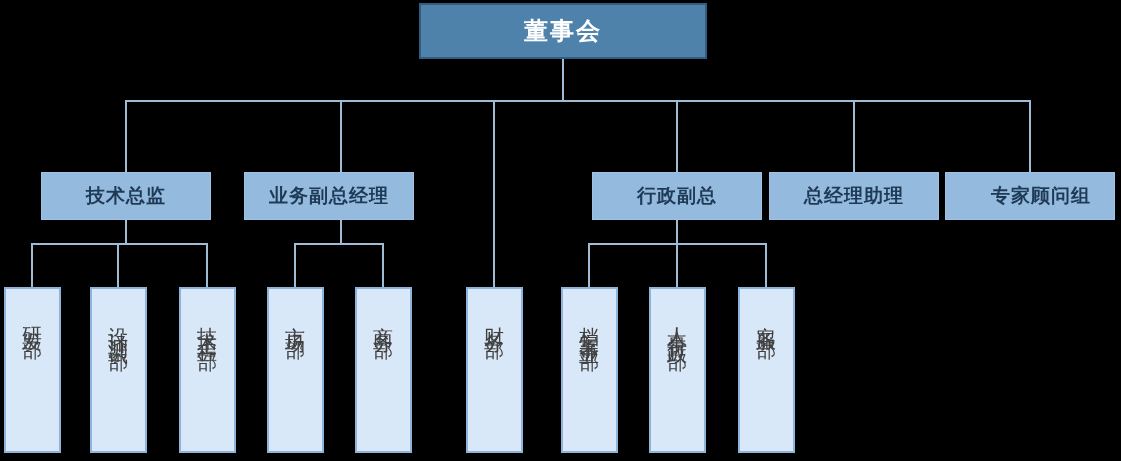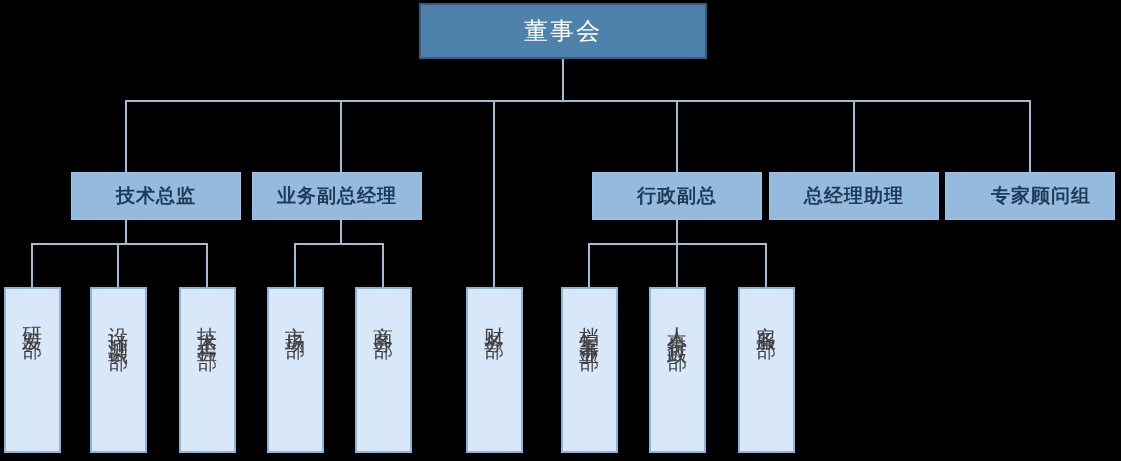--- a/index.html
+++ b/index.html
@@ -35,21 +35,21 @@
     justify-content: center;
     text-align: center;
   }
   .root-node {
     left: 419px; top: 3px;
     width: 288px; height: 56px;
     background: #4e82ab;
     border: 2px solid #315d83;
     color: #ffffff;
     font-size: 24px;
-    font-weight: normal;
+    font-weight: bold;
     letter-spacing: 2px;
   }
   .l2-node {
     top: 172px;
     width: 170px; height: 48px;
     background: #94bade;
     border: 1px solid #9fc2e4;
     color: #1f3a56;
     font-size: 19px;
     font-weight: bold;
@@ -102,24 +102,24 @@
   <div class="line-v" style="left:676px; top:220px; height:25px;"></div>
   <div class="line-h" style="left:588px; top:243px; width:179px;"></div>
   <div class="line-v" style="left:588px; top:243px; height:44px;"></div>
   <div class="line-v" style="left:676px; top:243px; height:44px;"></div>
   <div class="line-v" style="left:765px; top:243px; height:44px;"></div>
 
   <div class="node root-node">
     <span>董事会</span>
   </div>
 
-  <div class="node l2-node" style="left:41px;margin-left:30px;">
+  <div class="node l2-node" style="left:41px;">
     <span>技术总监</span>
   </div>
-  <div class="node l2-node" style="left:252px;">
+  <div class="node l2-node" style="left:244px;">
     <span>业务副总经理</span>
   </div>
   <div class="node l2-node" style="left:769px;">
     <span>总经理助理</span>
   </div>
   <div class="node l2-node" style="left:592px;">
     <span>行政副总</span>
   </div>
   <div class="node l2-node" style="left:945px;padding-left:22px;">
     <span>专家顾问组</span>

